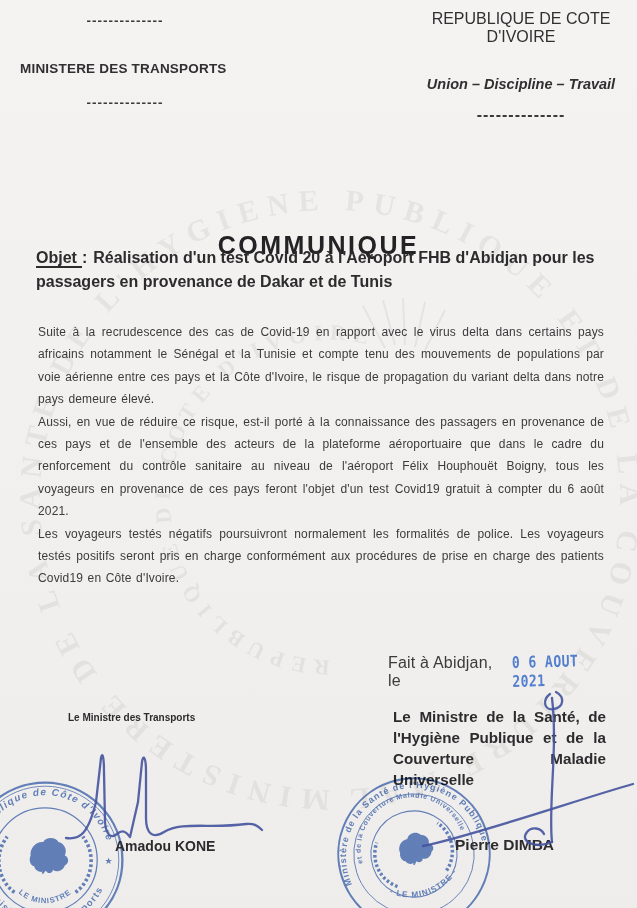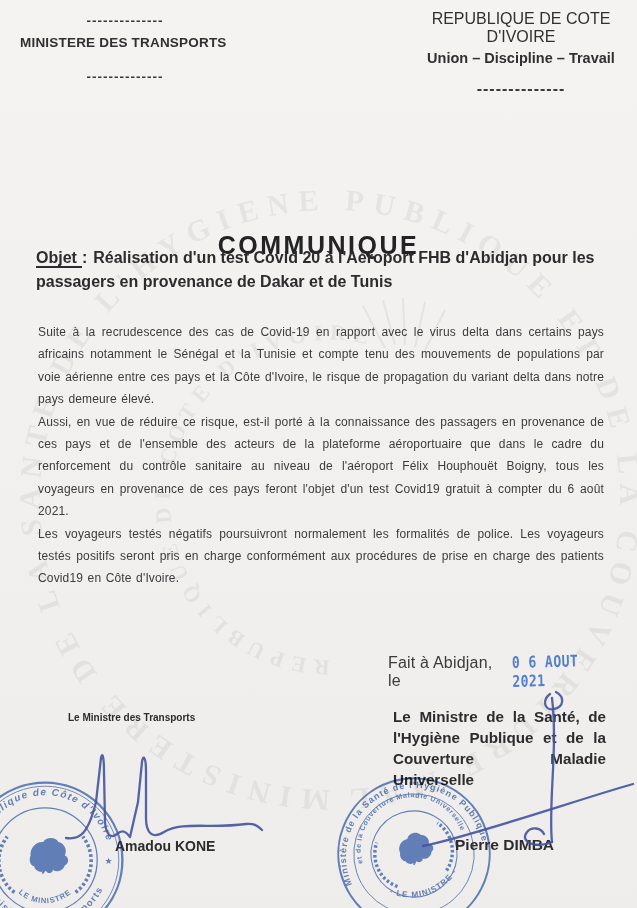--- a/index.html
+++ b/index.html
@@ -12,24 +12,24 @@
     font-family:"Liberation Sans", sans-serif;
     color:#303032;
   }
   
   .watermark{position:absolute;inset:0;z-index:0;opacity:.13;pointer-events:none;}
   .watermark text{fill:#8d8d8a;font-family:"Liberation Serif", serif;font-weight:bold;}
   
   .hdr-left{position:absolute;left:20px;top:8px;width:312px;font-weight:bold;font-size:13.5px;line-height:18px;letter-spacing:.2px;z-index:1;}
   .hdr-divider{width:210px;text-align:center;font-weight:bold;letter-spacing:1px;color:#3a3a3c;}
   .hdr-left .hdr-divider{margin-top:4px;}
-  .hdr-transport{margin-top:4px;font-weight:bold;font-size:13.5px;}
+  .hdr-transport{margin-top:30px;font-weight:bold;font-size:13.5px;}
   .hdr-left .d2{margin-top:16px;}
   .hdr-right{position:absolute;left:412px;top:10px;width:218px;text-align:center;z-index:1;}
-  .motto{font-weight:bold;font-size:14.5px;margin-top:4px;}
+  .motto{font-weight:bold;font-style:italic;font-size:14.5px;margin-top:30px;}
   .hdr-right .hdr-divider{width:100%;margin-top:14px;}
   
   .doc-title{position:absolute;top:183px;left:0;width:100%;text-align:center;
     font-size:25px;font-weight:bold;letter-spacing:2.5px;z-index:1;color:#232325;margin-top:48px;}
   
   .subject{position:absolute;left:36px;top:246px;width:572px;font-weight:bold;
     font-size:16px;line-height:24px;z-index:1;color:#2c2c2e;}
   .subject-label{border-bottom:2px solid #2c2c2e;padding-right:5px;}
   .subject-colon{margin-right:6px;}
   

